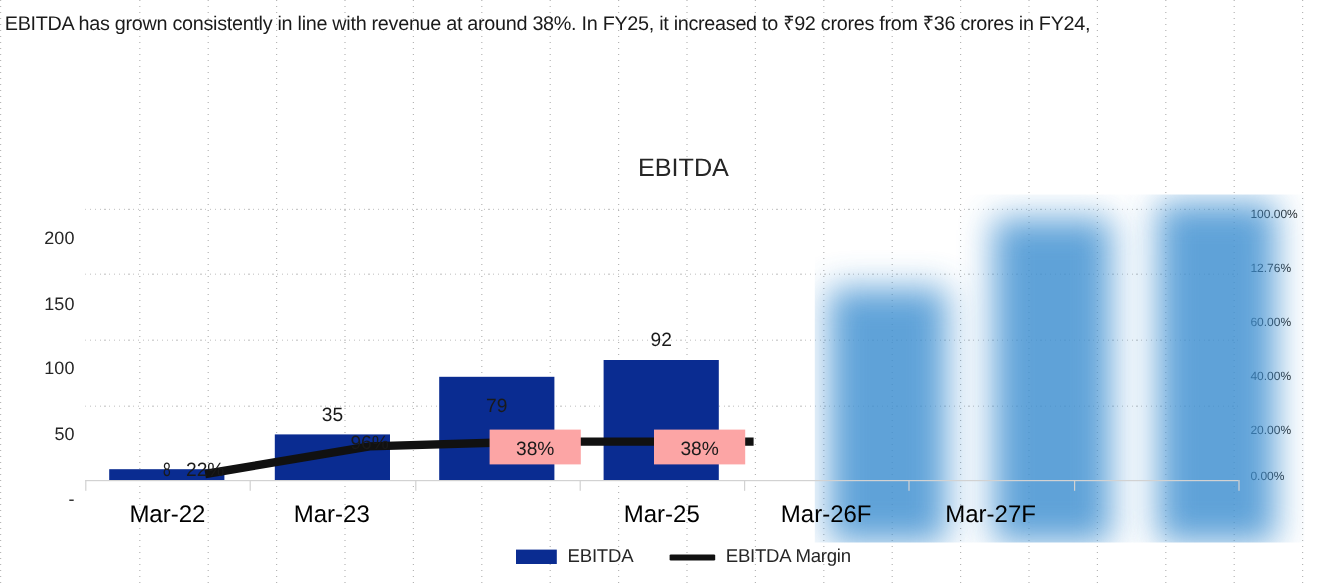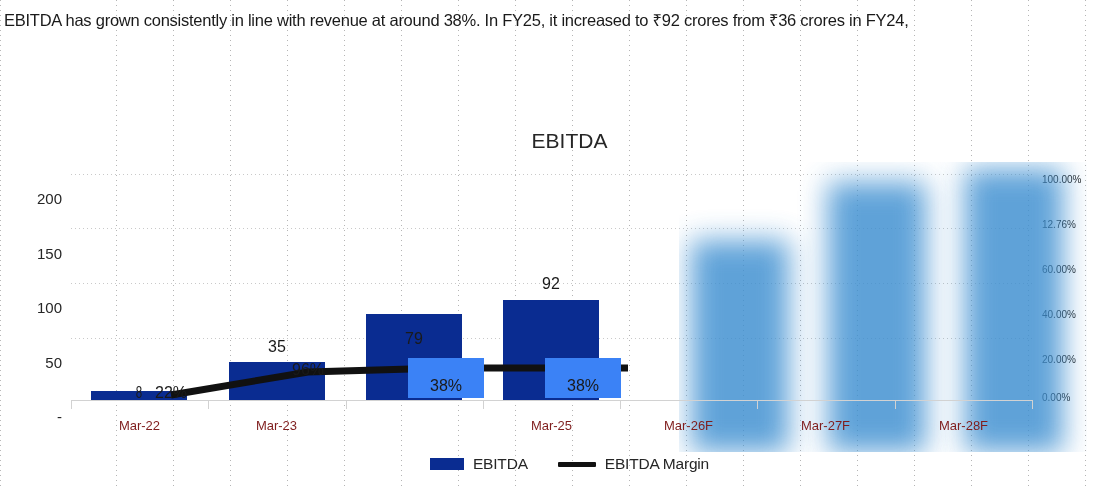--- a/index.html
+++ b/index.html
@@ -158,32 +158,32 @@
     white-space: nowrap;
   }
   .plabel {
     position: absolute;
     font-size: 16px;
     color: #1a1a1a;
     text-align: center;
     white-space: nowrap;
   }
   .plabel.boxed {
-    background: #3b82f6;
-    padding: 19px 7px 3px 7px;
+    background: #fca5a5;
+    padding: 8px 7px 3px 7px;
     text-align: center;
   }
   .dlabel.narrow { transform: scaleX(0.72); }
 
   
   .catlab {
     position: absolute;
     top: 308px;
-    font-size: 13px;
-    color: #7f1d1d;
+    font-size: 20px;
+    color: #000000;
     text-align: center;
     white-space: nowrap;
   }
 
   
   #legend {
     position: absolute;
     left: 0; top: 345px;
     width: 1107px;
     display: flex;
@@ -289,21 +289,20 @@
     <div class="tickmark" style="left:604px"></div>
     <div class="tickmark" style="left:741px"></div>
     <div class="tickmark" style="left:879px"></div>
     <div class="tickmark" style="left:1016px"></div>
 
     <div class="catlab" style="left:55px;   width:137px">Mar-22</div>
     <div class="catlab" style="left:192px;  width:137px">Mar-23</div>
     <div class="catlab" style="left:467px;  width:137px">Mar-25</div>
     <div class="catlab" style="left:604px;  width:137px">Mar-26F</div>
     <div class="catlab" style="left:741px;  width:137px">Mar-27F</div>
-    <div class="catlab" style="left:879px;  width:137px">Mar-28F</div>
 
     <div id="legend">
       <div class="leg-item">
         <span class="leg-swatch-bar"></span>
         <span class="leg-text">EBITDA</span>
       </div>
       <div class="leg-item">
         <span class="leg-swatch-line"></span>
         <span class="leg-text">EBITDA Margin</span>
       </div>

